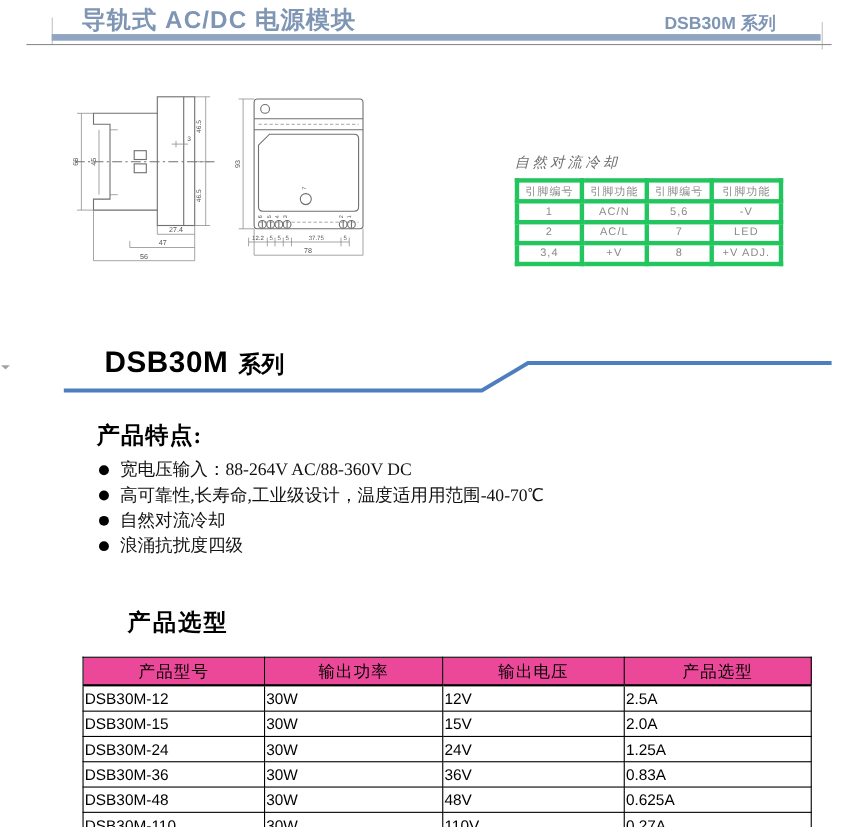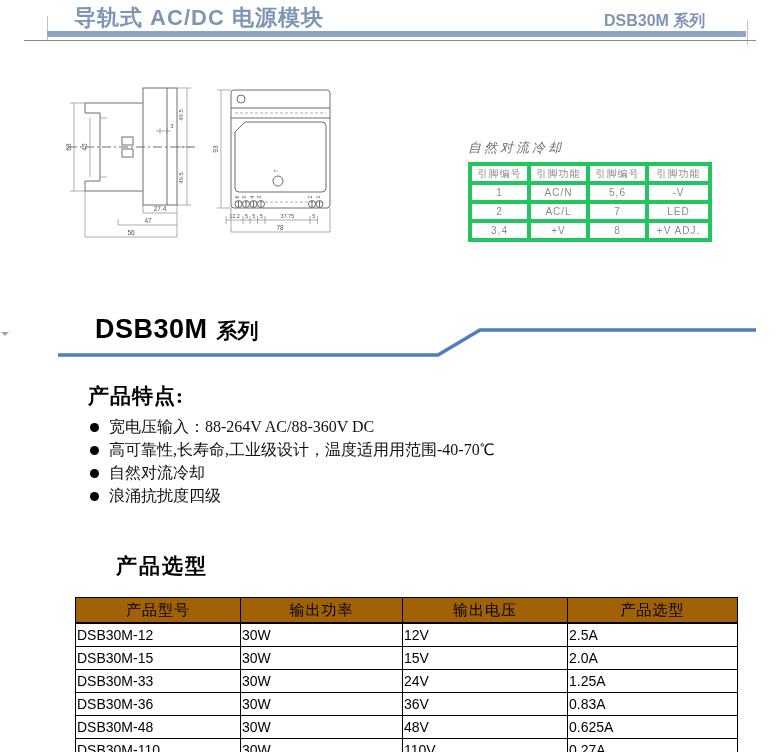--- a/index.html
+++ b/index.html
@@ -45,21 +45,21 @@
   .feat-list{position:absolute;left:90px;top:416px;margin:0;padding:0;list-style:none;}
   .feat-list li{display:flex;align-items:center;height:23px;
                 font-family:"Liberation Serif",serif;font-size:16px;color:#111;}
   .dot{width:9px;height:9px;border-radius:50%;background:#000;margin-right:10px;flex:none;}
 
   
   .sel-head{position:absolute;left:88px;top:552px;font-family:"Liberation Serif",serif;
             font-size:21px;font-weight:bold;letter-spacing:2px;margin-left:28px;}
   .sel-table{position:absolute;left:75px;top:597px;width:662px;border-collapse:collapse;
              table-layout:fixed;}
-  .sel-table th{background:#a16207;border:1px solid #000;border-bottom:2px solid #000;
+  .sel-table th{background:#ec4899;border:1px solid #000;border-bottom:2px solid #000;
                 height:22px;font-size:15px;font-weight:normal;letter-spacing:1px;}
   .sel-table td{border:1px solid #000;height:20px;font-size:14px;}
 </style>
 </head>
 <body>
 
 <div id="page">
 
   <div class="crop crop-tl"></div>
   <div class="crop crop-tr"></div>
@@ -265,21 +265,21 @@
         <td>12V</td>
         <td>2.5A</td>
       </tr>
       <tr>
         <td>DSB30M-15</td>
         <td>30W</td>
         <td>15V</td>
         <td>2.0A</td>
       </tr>
       <tr>
-        <td>DSB30M-33</td>
+        <td>DSB30M-24</td>
         <td>30W</td>
         <td>24V</td>
         <td>1.25A</td>
       </tr>
       <tr>
         <td>DSB30M-36</td>
         <td>30W</td>
         <td>36V</td>
         <td>0.83A</td>
       </tr>

